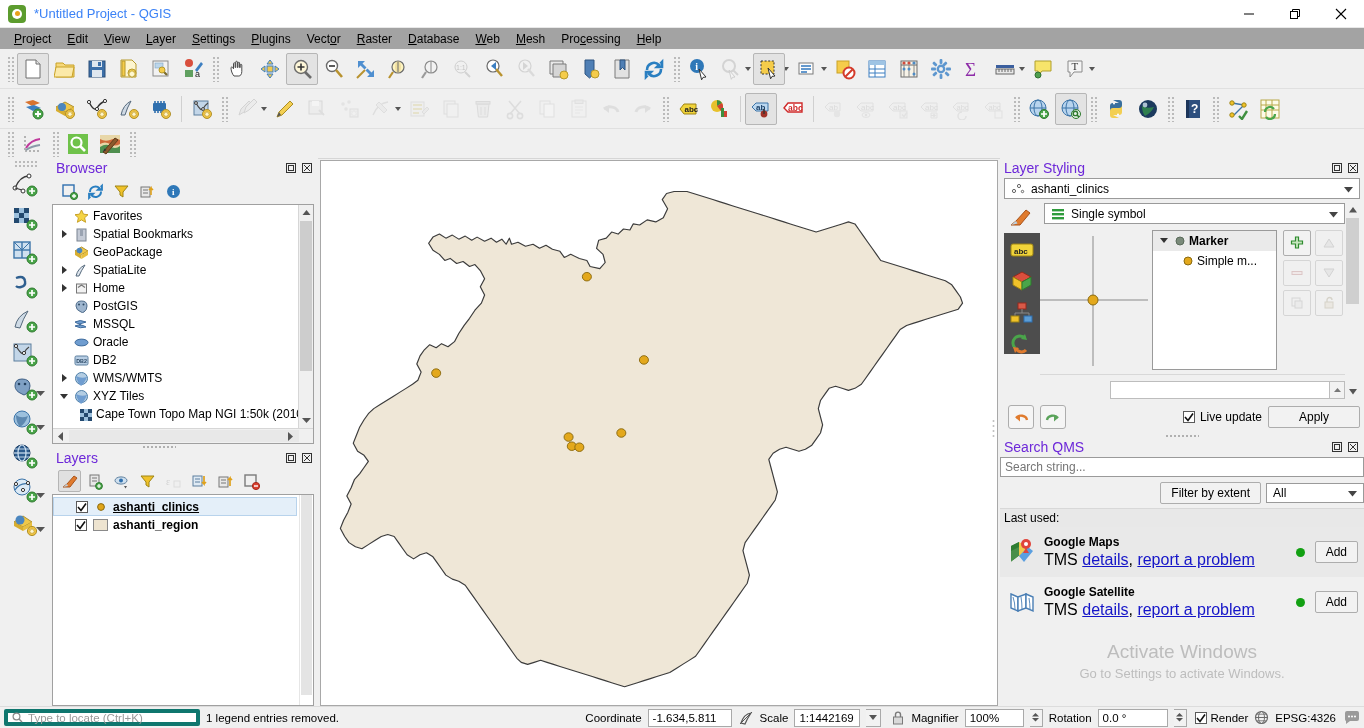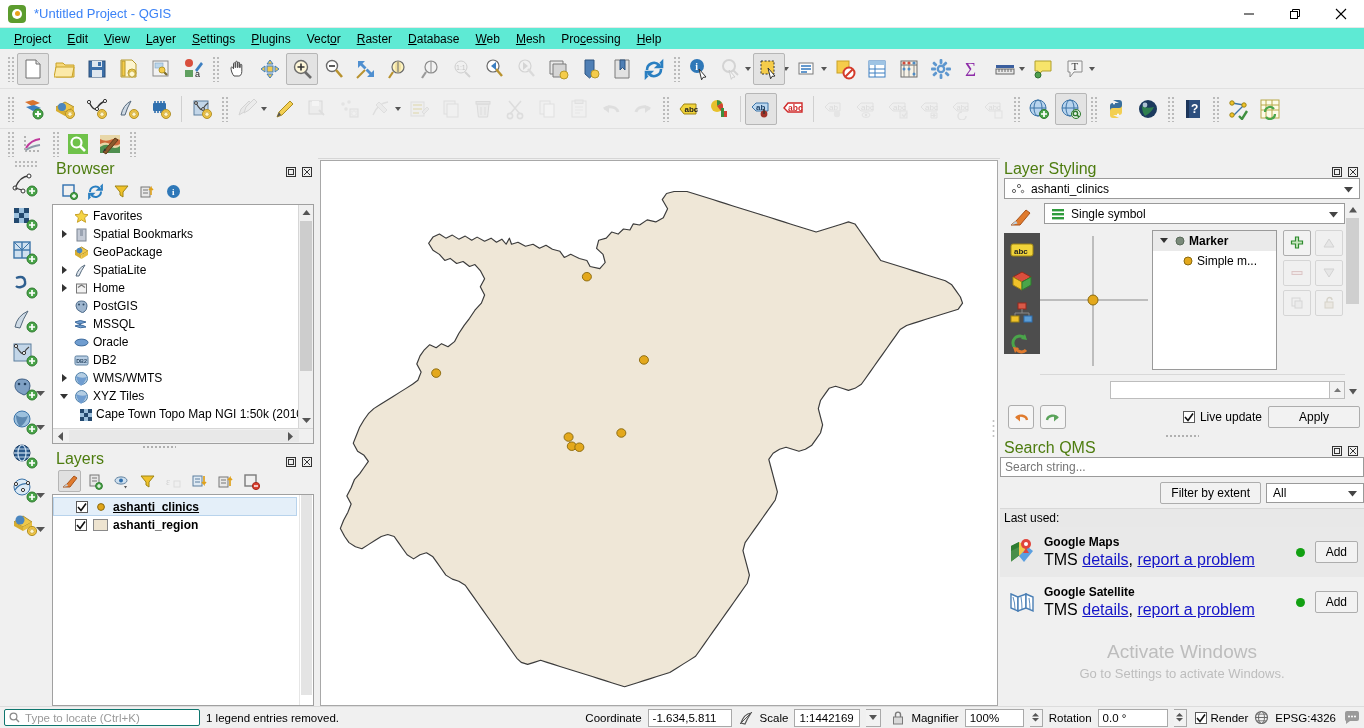--- a/index.html
+++ b/index.html
@@ -34,21 +34,21 @@
     position:absolute; left:6.5px; top:6.5px; width:5px;height:5px;
     border-radius:50%; background:#e8a11c;
   }
   .titlebar .title { font-size: 13px; color:#3b82f6; }
   .winbtns { margin-left:auto; display:flex; height:28px; }
   .winbtn { width: 46px; height:28px; display:flex; align-items:center; justify-content:center; }
   .winbtn svg { display:block; }
 
   
   .menubar {
-    height: 21px; background:#5eead4;
+    height: 21px; background:#a3a3a3;
     display: flex; align-items: center; padding-left: 6px;
     font-size: 12px;
   }
   .menuitem { padding: 2px 8px; cursor: default; white-space: nowrap; }
   .menuitem u { text-decoration: underline; }
 
   
   .toolbar {
     height: 40px; background:#f0f0f0; display:flex; align-items:center;
     padding-left: 4px; border-bottom: 1px solid #e0e0e0;
@@ -79,22 +79,22 @@
   }
   .leftrail {
     width: 52px; background:#f0f0f0; display:flex; flex-direction:column; align-items:center;
     padding-top:2px;
   }
   .rail-btn { width:40px; height:34px; display:flex; align-items:center; justify-content:center; position:relative;}
   .rail-caret { position:absolute; right:1px; bottom:9px; }
 
   .panelcol { width: 318px; display:flex; flex-direction:column; background:#f0f0f0; }
   .panel-title {
-    height: 20px; display:flex; align-items:flex-end; font-size:16px;
-    padding: 0 2px 0 4px; color:#4d7c0f;
+    height: 20px; display:flex; align-items:center; font-size:14px;
+    padding: 0 2px 0 4px; color:#6d28d9;
   }
   .panel-title .t { font-weight: normal; }
   .panel-actions { margin-left:auto; display:flex; gap:3px; padding-right:3px; }
   .pt-icon { width:13px;height:13px; display:flex;align-items:center;justify-content:center;}
   .panel-toolbar { height:26px; display:flex; align-items:center; padding-left:6px; gap:3px; }
   .ptb { width:23px;height:22px;display:flex;align-items:center;justify-content:center;border:1px solid transparent;border-radius:2px;}
   .ptb.on { background:#e0e0e0; border:1px solid #b5b5b5; }
   .ptb.dim { opacity:.35; }
 
   .tree {
@@ -205,21 +205,21 @@
   .watermark .w1 { font-size:19px; }
   .watermark .w2 { font-size:13px; margin-top:3px;}
 
   
   .statusbar {
     position:absolute; left:0; bottom:0; width:1364px; height:22px;
     background:#f0f0f0; border-top:1px solid #dcdcdc;
     display:flex; align-items:center; padding: 0 4px; gap:6px; font-size:11.5px;
   }
   .locate {
-    width:196px;height:17px;background:#fff;border:1px solid #0f766e;border-radius:2px;
+    width:196px;height:17px;background:#fff;border:4px solid #0f766e;border-radius:2px;
     display:flex;align-items:center;padding-left:4px; color:#9a9a9a;
   }
   .sb-field {
     height:18px;background:#fff;border:1px solid #a9a9a9;display:flex;align-items:center;
     padding:0 4px; font-size:11.5px;
   }
   .spin { width:13px; height:18px; border:1px solid #a9a9a9; border-left:none; background:#f2f2f2;
     display:flex;flex-direction:column;align-items:center;justify-content:center;}
   .dd-btn { width:15px;height:18px;border:1px solid #a9a9a9;border-left:none;background:#f2f2f2;display:flex;align-items:center;justify-content:center;}
   .sb-lab { white-space:nowrap; }

